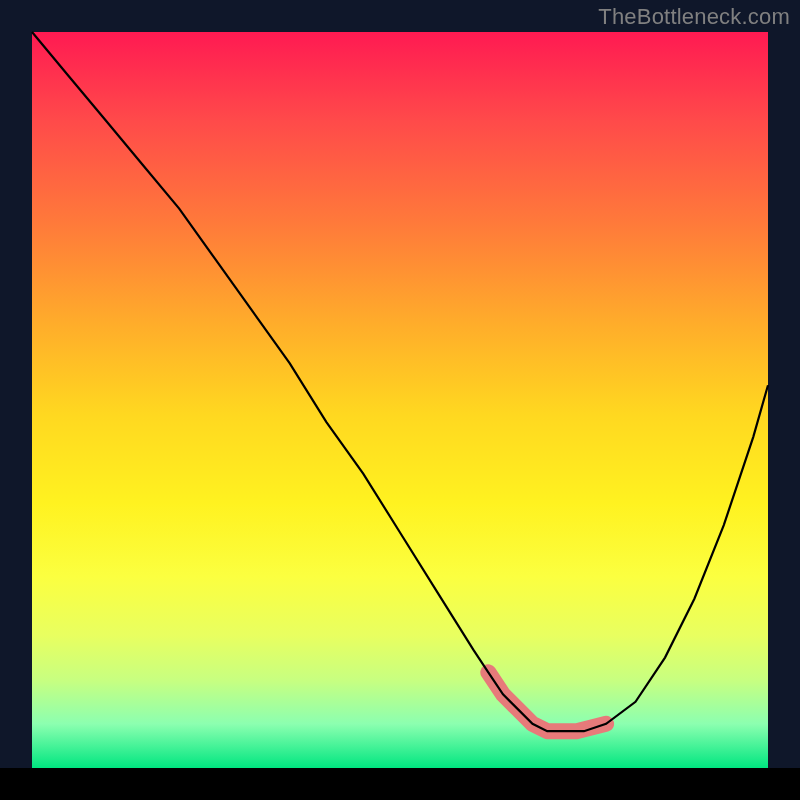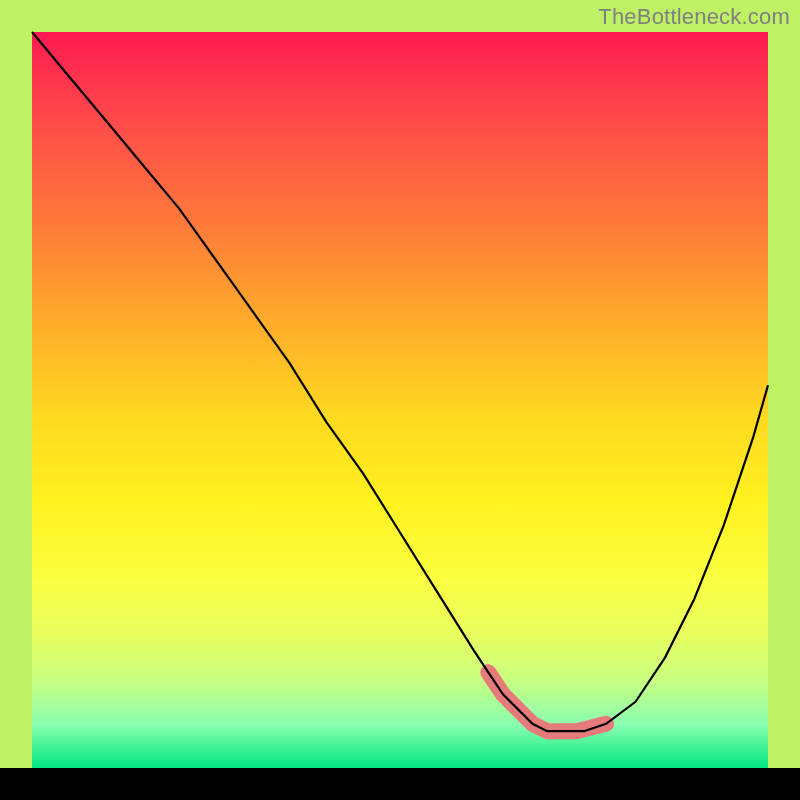--- a/index.html
+++ b/index.html
@@ -10,21 +10,21 @@
     background: #000;
     overflow: hidden;
     font-family: Arial, Helvetica, sans-serif;
   }
   .frame {
     position: absolute;
     left: 0;
     top: 0;
     width: 800px;
     height: 768px;
-    background: #bef264;
+    background: #0f172a;
   }
   .plot {
     position: absolute;
     left: 32px;
     top: 32px;
     width: 736px;
     height: 736px;
     background: linear-gradient(
       to bottom,
       #ff1a52 0%,

